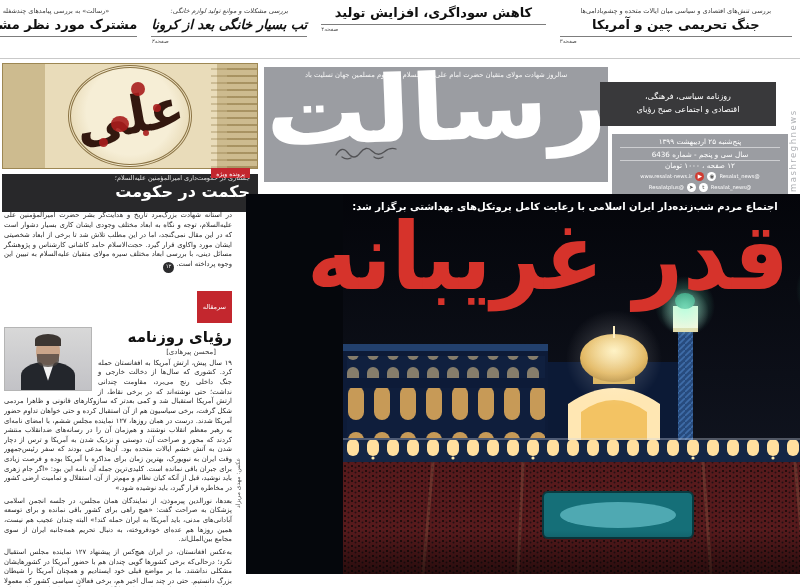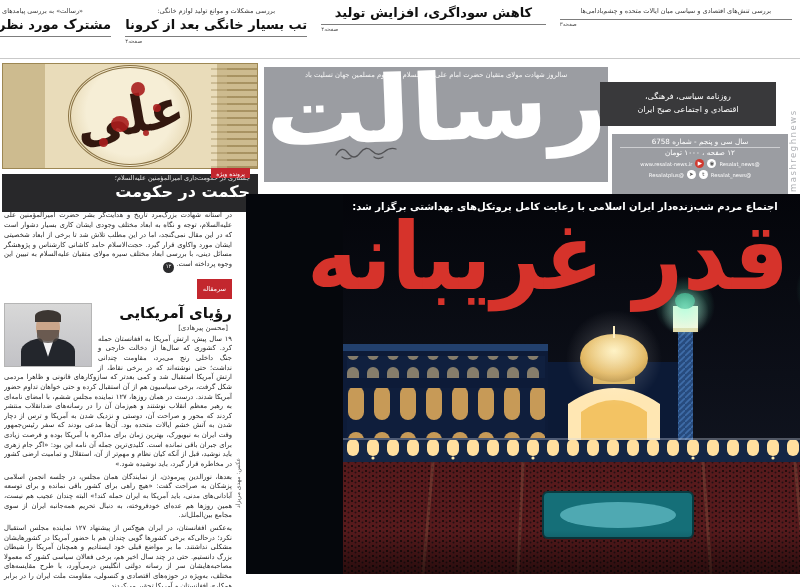--- a/index.html
+++ b/index.html
@@ -1,21 +1,21 @@
 <!DOCTYPE html>
 <html dir="rtl" lang="fa"><head>
 <meta charset="utf-8">
 <style>
   html,body{margin:0;padding:0;background:#e8e8e8;}
   .page{position:relative;width:800px;height:587px;background:#ffffff;overflow:hidden;
         font-family:"DejaVu Sans",sans-serif;direction:rtl;margin:0 auto;}
   
   .topstrip{position:absolute;top:2px;right:4px;left:8px;height:54px;display:flex;}
   .ts-item{display:flex;flex-direction:column;padding:1px 4px;box-sizing:border-box;}
-  .ts-0{flex:0 0 30.5%;} .ts-1{flex:0 0 29.5%;} .ts-2{flex:0 0 19%;} .ts-3{flex:0 0 19%;}
+  .ts-0{flex:0 0 30.5%;} .ts-1{flex:0 0 29.5%;} .ts-2{flex:0 0 19%;font-style:italic;} .ts-3{flex:0 0 19%;}
   .ts-div{width:3px;background:#c3272e;margin:1px 3px;}
   .ts-kicker{font-size:6.5px;color:#3c3c3c;text-align:center;margin-top:4px;line-height:1.3;}
   .ts-title{font-size:13px;font-weight:bold;color:#101010;text-align:center;margin-top:2px;
             letter-spacing:-.3px;white-space:nowrap;}
   .ts-pagerow{border-top:1px solid #7d7d7d;margin-top:4px;padding-top:1px;}
   .ts-page{font-size:5.5px;color:#555;text-align:left;display:block;}
   .rule-top{position:absolute;top:58px;left:0;right:0;height:1px;background:#c9c9c9;}
   
   .art{position:absolute;top:63px;left:2px;width:256px;height:144px;}
   .art-img{position:relative;height:106px;background:
@@ -55,56 +55,57 @@
   .soc-ic{width:9px;height:9px;border-radius:50%;background:#fff;color:#555;font-size:5.5px;
           display:flex;align-items:center;justify-content:center;line-height:1;}
   .soc-ic.red{background:#d03a30;color:#fff;}
   .wm{position:absolute;top:62px;left:788px;width:12px;height:130px;writing-mode:vertical-rl;
       transform:rotate(180deg);font-size:8.5px;color:#aeb0b4;letter-spacing:1.5px;direction:ltr;}
   
   .leftcol{position:absolute;top:211px;left:4px;width:228px;direction:rtl;}
   .sf-body{font-size:6.8px;line-height:1.45;color:#1f1f1f;text-align:justify;margin:0;}
   .badge12{display:inline-flex;width:11px;height:11px;border-radius:50%;background:#2b2b2d;
            color:#fff;font-size:5.5px;align-items:center;justify-content:center;vertical-align:-2px;}
-  .ed-tag{display:inline-block;background:#c3272e;color:#fff;font-size:6.5px;padding:6px 6px;margin-top:6px;}
+  .ed-tag{display:inline-block;background:#c3272e;color:#fff;font-size:6.5px;padding:12px 6px;margin-top:18px;}
   .ed-head{overflow:hidden;margin-top:2px;}
   .ed-photo{float:left;width:86px;height:62px;border:1px solid #b5b5b5;margin:2px 6px 2px 0;
             position:relative;background:linear-gradient(#d8d8d8,#c2c2c6);overflow:hidden;}
   .man-head{position:absolute;left:50%;top:9px;transform:translateX(-50%);width:24px;height:28px;
             border-radius:50% 50% 46% 46%;background:#caa58a;}
   .man-hair{position:absolute;left:50%;top:6px;transform:translateX(-50%);width:26px;height:12px;
             border-radius:50% 50% 0 0;background:#3c3632;}
   .man-beard{position:absolute;left:50%;top:26px;transform:translateX(-50%);width:22px;height:13px;
             border-radius:0 0 48% 48%;background:#4a423c;opacity:.75;}
   .man-suit{position:absolute;left:50%;top:34px;transform:translateX(-50%);width:54px;height:30px;
             border-radius:45% 45% 0 0;background:#23262c;}
   .man-shirt{position:absolute;left:50%;top:35px;transform:translateX(-50%);width:12px;height:18px;
             background:#f2f2f2;clip-path:polygon(0 0,100% 0,50% 100%);}
   .ed-title{font-size:15px;font-weight:bold;color:#101010;text-align:right;margin:3px 0 2px;}
-  .ed-author{font-size:7px;color:#333;margin:0 4px 2px;}
+  .ed-author{font-size:7px;color:#333;margin:0 16px 2px;}
   .ed-p{font-size:6.8px;line-height:1.42;color:#1d1d1d;text-align:justify;margin:3px 0 0;}
   .pcred{position:absolute;top:458px;left:234px;width:10px;height:126px;writing-mode:vertical-rl;
          transform:rotate(180deg);font-size:6px;color:#555;}
   
   .photo{position:absolute;top:194px;left:246px;width:638px;height:380px;background:#05070c;overflow:hidden;}
   .ph-svg{position:absolute;inset:0;}
   .ph-kicker{position:absolute;top:7px;left:0;right:0;text-align:center;color:#ffffff;
              font-size:10px;font-weight:bold;letter-spacing:-.2px;}
   .ph-headline{position:absolute;top:16px;left:0;right:34px;text-align:center;color:#d6332b;
              font-size:86px;font-weight:bold;line-height:1.0;letter-spacing:-3px;
              transform:scaleY(1.08);transform-origin:top center;}
 </style>
 </head>
 <body>
 
 <div class="page">
 
   <div class="topstrip">
     <div class="ts-item ts-0">
       <div class="ts-kicker">بررسی تنش‌های اقتصادی و سیاسی میان ایالات متحده و چشم‌بادامی‌ها</div>
+      <div class="ts-title">جنگ تحریمی چین و آمریکا</div>
       <div class="ts-pagerow">
         <span class="ts-page">صفحه۳</span>
       </div>
     </div>
     <div class="ts-div"></div>
     <div class="ts-item ts-1">
       <div class="ts-title">کاهش سوداگری، افزایش تولید</div>
       <div class="ts-pagerow">
         <span class="ts-page">صفحه۴</span>
       </div>
@@ -149,24 +150,25 @@
   <div class="logo-box">
     <div class="logo-cond">سالروز شهادت مولای متقیان حضرت امام علی علیه‌السلام بر عموم مسلمین جهان تسلیت باد</div>
     <div class="logo-text">رسالت</div>
     <svg class="logo-sig" width="70" height="16" viewBox="0 0 70 16">
       <path d="M2 11 q6 -10 12 -2 t12 0 t12 -2 t12 1 t12 -3 M8 13 q4 3 9 1 M40 13 q4 3 9 0" fill="none" stroke="#3a3a3c" stroke-width="1.3" stroke-linecap="round"></path>
     </svg>
   </div>
 
   <div class="info-dark">
     <span>روزنامه سیاسی، فرهنگی،</span>
-    <span>اقتصادی و اجتماعی صبح ایران</span>
+    <span>اقتصادی و اجتماعی صبح رؤیای</span>
   </div>
   <div class="info-gray">
-    <div class="date-line">سال سی و پنجم - شماره 6758</div>
+    <div class="date-line">پنج‌شنبه ۲۵ اردیبهشت ۱۳۹۹</div>
+    <div class="date-line">سال سی و پنجم - شماره 6436</div>
     <div>۱۲ صفحه ، ۱۰۰۰ تومان</div>
     <div class="soc-row">
       <span>@Resalat_news</span>
       <span class="soc-ic">◉</span>
       <span class="soc-ic red">▶</span>
       <span>www.resalat-news.ir</span>
     </div>
     <div class="soc-row">
       <span>@Resalat_news</span>
       <span class="soc-ic">t</span>
@@ -183,21 +185,21 @@
     </p>
     <div class="ed-tag">سرمقاله</div>
     <div class="ed-head">
       <div class="ed-photo">
         <div class="man-suit"></div>
         <div class="man-shirt"></div>
         <div class="man-head"></div>
         <div class="man-hair"></div>
         <div class="man-beard"></div>
       </div>
-      <div class="ed-title">رؤیای آمریکایی</div>
+      <div class="ed-title">رؤیای روزنامه</div>
       <div class="ed-author">[محسن پیرهادی]</div>
       <p class="ed-p">۱۹ سال پیش، ارتش آمریکا به افغانستان حمله کرد. کشوری که سال‌ها از دخالت خارجی و جنگ داخلی رنج می‌برد، مقاومت چندانی نداشت؛ حتی نوشته‌اند که در برخی نقاط، از ارتش آمریکا استقبال شد و کمی بعدتر که سازوکارهای قانونی و ظاهرا مردمی شکل گرفت، برخی سیاسیون هم از آن استقبال کرده و حتی خواهان تداوم حضور آمریکا شدند. درست در همان روزها، ۱۲۷ نماینده مجلس ششم، با امضای نامه‌ای به رهبر معظم انقلاب نوشتند و هم‌زمان آن را در رسانه‌های ضدانقلاب منتشر کردند که محور و صراحت آن، دوستی و نزدیک شدن به آمریکا و ترس از دچار شدن به آتش خشم ایالات متحده بود. آن‌ها مدعی بودند که سفر رئیس‌جمهور وقت ایران به نیویورک، بهترین زمان برای مذاکره با آمریکا بوده و فرصت زیادی برای جبران باقی نمانده است. کلیدی‌ترین جمله آن نامه این بود: «اگر جام زهری باید نوشید، قبل از آنکه کیان نظام و مهم‌تر از آن، استقلال و تمامیت ارضی کشور در مخاطره قرار گیرد، باید نوشیده شود.»</p>
     </div>
     <p class="ed-p">بعدها، نورالدین پیرموذن، از نمایندگان همان مجلس، در جلسه انجمن اسلامی پزشکان به صراحت گفت: «هیچ راهی برای کشور باقی نمانده و برای توسعه آبادانی‌های مدنی، باید آمریکا به ایران حمله کند!» البته چندان عجیب هم نیست، همین روزها هم عده‌ای خودفروخته، به دنبال تحریم همه‌جانبه ایران از سوی مجامع بین‌الملل‌اند.</p>
     <p class="ed-p">به‌عکس افغانستان، در ایران هیچ‌کس از پیشنهاد ۱۲۷ نماینده مجلس استقبال نکرد؛ درحالی‌که برخی کشورها گویی چندان هم با حضور آمریکا در کشورهایشان مشکلی نداشتند. ما بر مواضع قبلی خود ایستادیم و همچنان آمریکا را شیطان بزرگ دانستیم. حتی در چند سال اخیر هم، برخی فعالان سیاسی کشور که معمولا مصاحبه‌هایشان سر از رسانه دولتی انگلیس درمی‌آورد، با طرح مقایسه‌های مختلف، به‌ویژه در حوزه‌های اقتصادی و کنسولی، مقاومت ملت ایران را در برابر همکاری افغانستان و آمریکا تحقیر می‌کردند.</p>
     
     
   </div>
   <div class="pcred">عکس: مهدی مریزاد</div>
 

